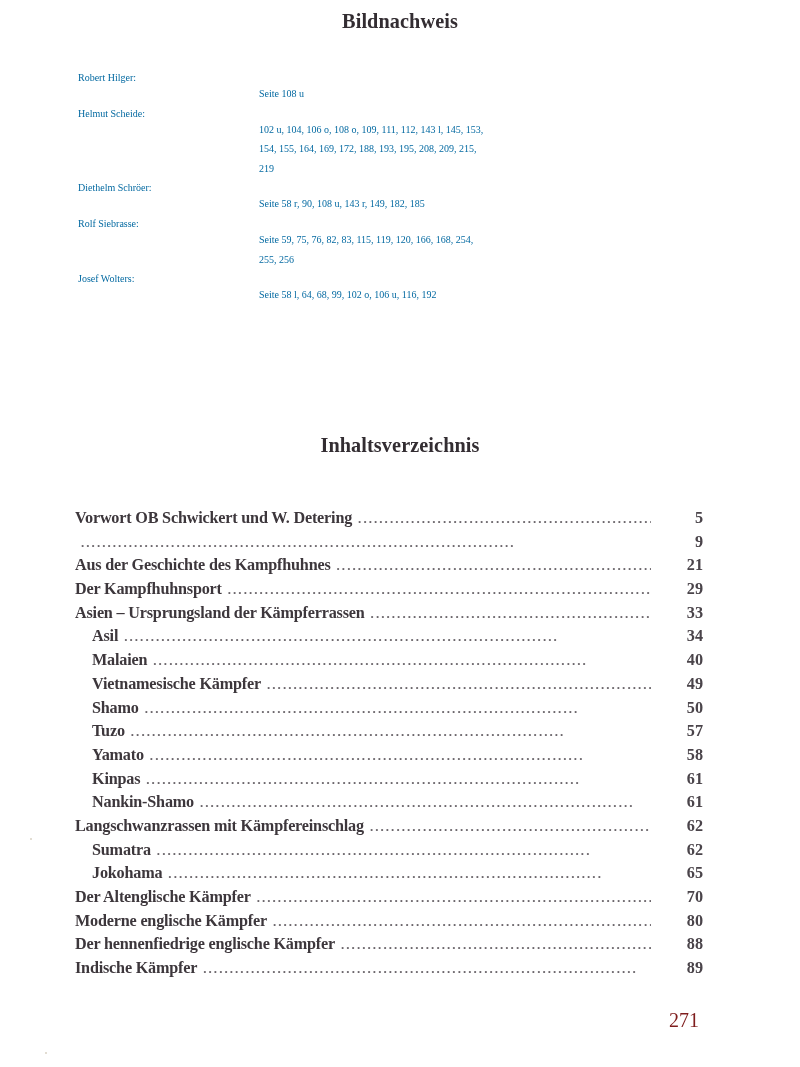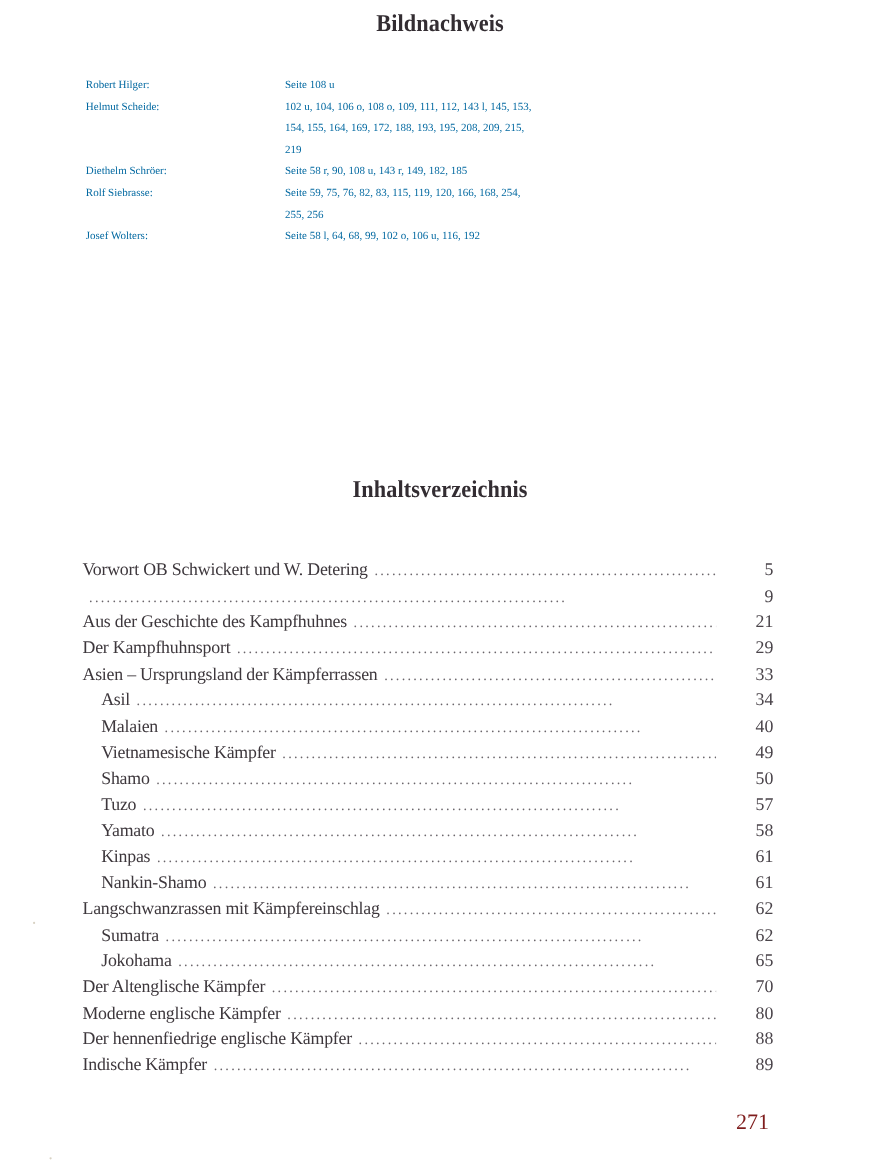--- a/index.html
+++ b/index.html
@@ -33,39 +33,40 @@
       position: absolute;
       left: 78px;
       top: 68px;
       width: 600px;
       font-size: 10px;
       line-height: 19.6px;
       color: #0369a1;
     }
     .credit-row { display: flex; }
     .credit-name { width: 181px; flex: 0 0 181px; }
-    .credit-pages { width: 410px; }
+    .credit-pages { width: 410px; margin-top: 16px; }
     .credit-pages span { display: block; white-space: nowrap; }
 
     
     .toc {
       position: absolute;
       left: 75px;
       top: 507px;
       width: 628px;
       font-size: 16.2px;
       color: #3d373c;
     }
     .toc-row {
       position: relative;
       display: flex;
       align-items: baseline;
       height: 23.7px;
       line-height: 23.7px;
       white-space: nowrap;
+      font-weight: bold;
     }
     .toc-row.indent .toc-title { padding-left: 17px; }
     .toc-title { flex: 0 0 auto; letter-spacing: -0.2px; }
     .toc-dots {
       flex: 1 1 auto;
       overflow: hidden;
       margin: 0 4px 0 3px;
       color: #6a656a;
       font-size: 13px;
       letter-spacing: 3.15px;

